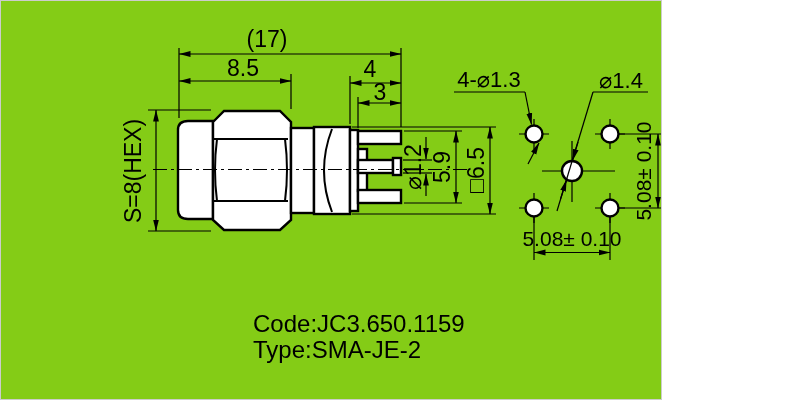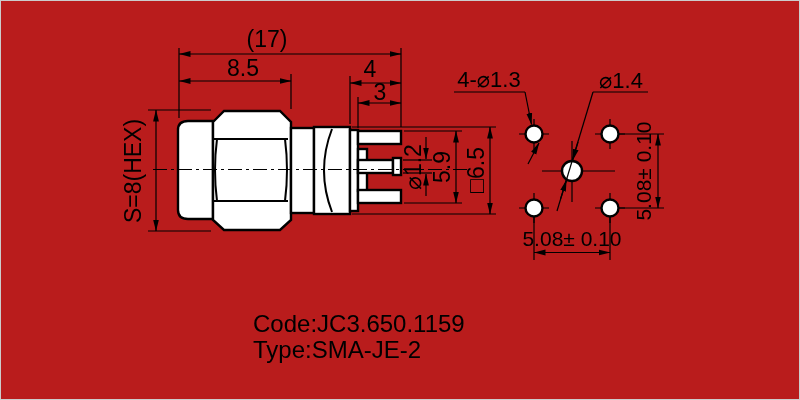--- a/index.html
+++ b/index.html
@@ -1,16 +1,16 @@
 <!DOCTYPE html>
 <html><head>
 <meta charset="utf-8">
 <style>
   html,body{margin:0;padding:0;background:#fff;}
-  .stage{position:relative;width:800px;height:400px;background:#b91c1c;
+  .stage{position:relative;width:662px;height:400px;background:#84cc16;
          border:1px solid #cccccc;box-sizing:border-box;overflow:hidden;
          font-family:"Liberation Sans","DejaVu Sans",sans-serif;}
   svg{display:block;}
   svg text{font-family:"Liberation Sans","DejaVu Sans",sans-serif;fill:#000;}
   .ol{fill:#ffffff;stroke:#000;stroke-width:2.4;stroke-linejoin:miter;}
   .inner{fill:none;stroke:#000;stroke-width:2;}
   .thin{fill:none;stroke:#000;stroke-width:1.2;}
   .cl{fill:none;stroke:#000;stroke-width:1.1;stroke-dasharray:14 4 3 4;}
   .dimtxt{font-size:23px;}
   .dimtxt-sm{font-size:22px;}

